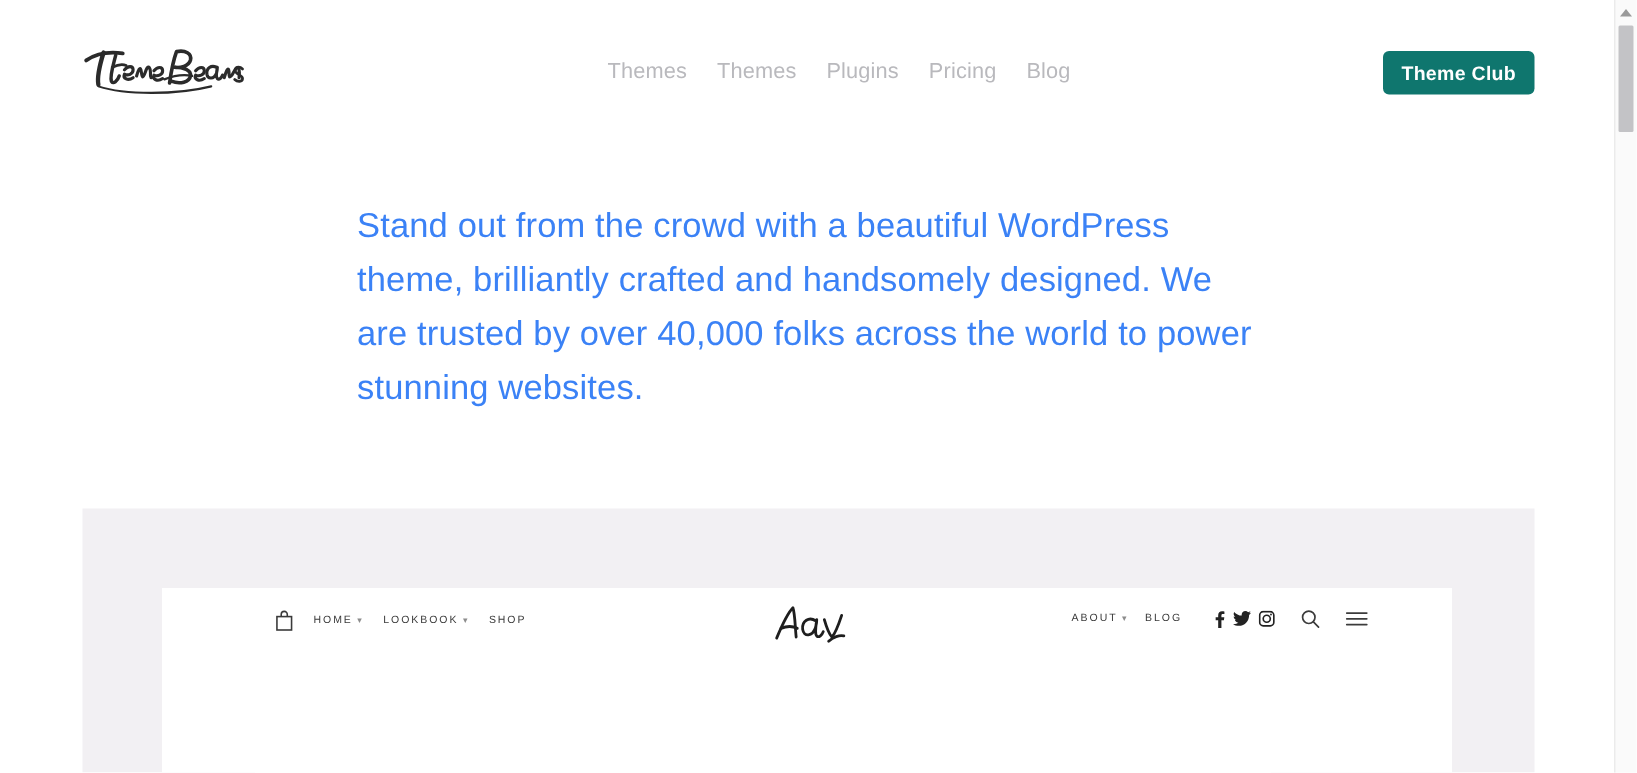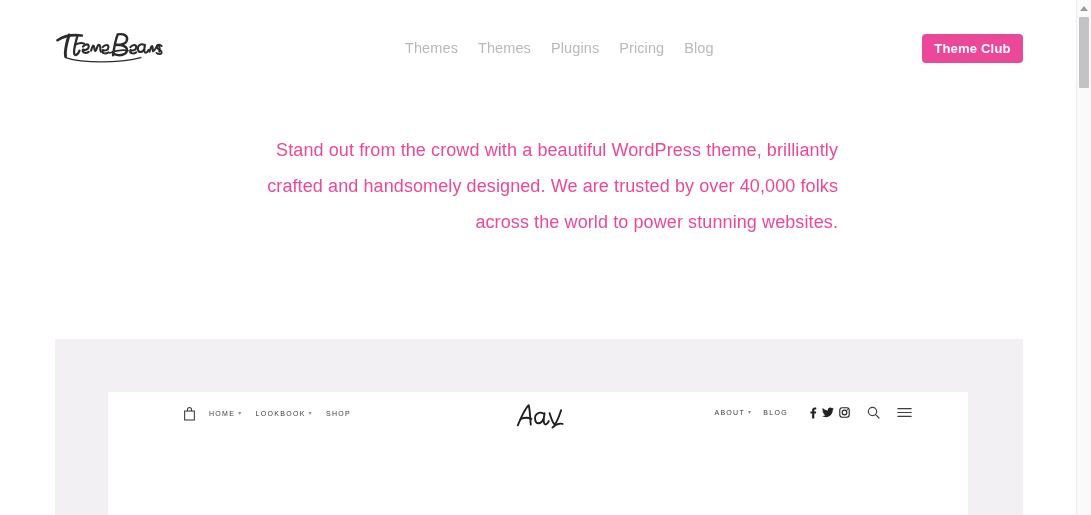--- a/index.html
+++ b/index.html
@@ -61,21 +61,21 @@
     white-space: nowrap;
     line-height: 18px;
   }
 
   .club-button {
     position: absolute;
     left: 922px;
     top: 34px;
     width: 101px;
     height: 29px;
-    background: #ec4899;
+    background: #0f766e;
     border: none;
     border-radius: 4px;
     color: #ffffff;
     font-family: "Liberation Sans", sans-serif;
     font-size: 13px;
     font-weight: bold;
     letter-spacing: 0.2px;
     cursor: pointer;
     padding: 0;
   }
@@ -83,24 +83,24 @@
   
   .hero {
     position: absolute;
     left: 0;
     top: 132px;
     width: 1076px;
   }
   .hero-text {
     width: 600px;
     margin: 0 auto;
-    text-align: right;
-    font-size: 18px;
+    text-align: left;
+    font-size: 23px;
     line-height: 36px;
-    color: #ec4899;
+    color: #3b82f6;
     font-weight: 300;
     letter-spacing: 0.1px;
   }
 
   
   .showcase-panel {
     position: absolute;
     left: 55px;
     top: 339px;
     width: 968px;

